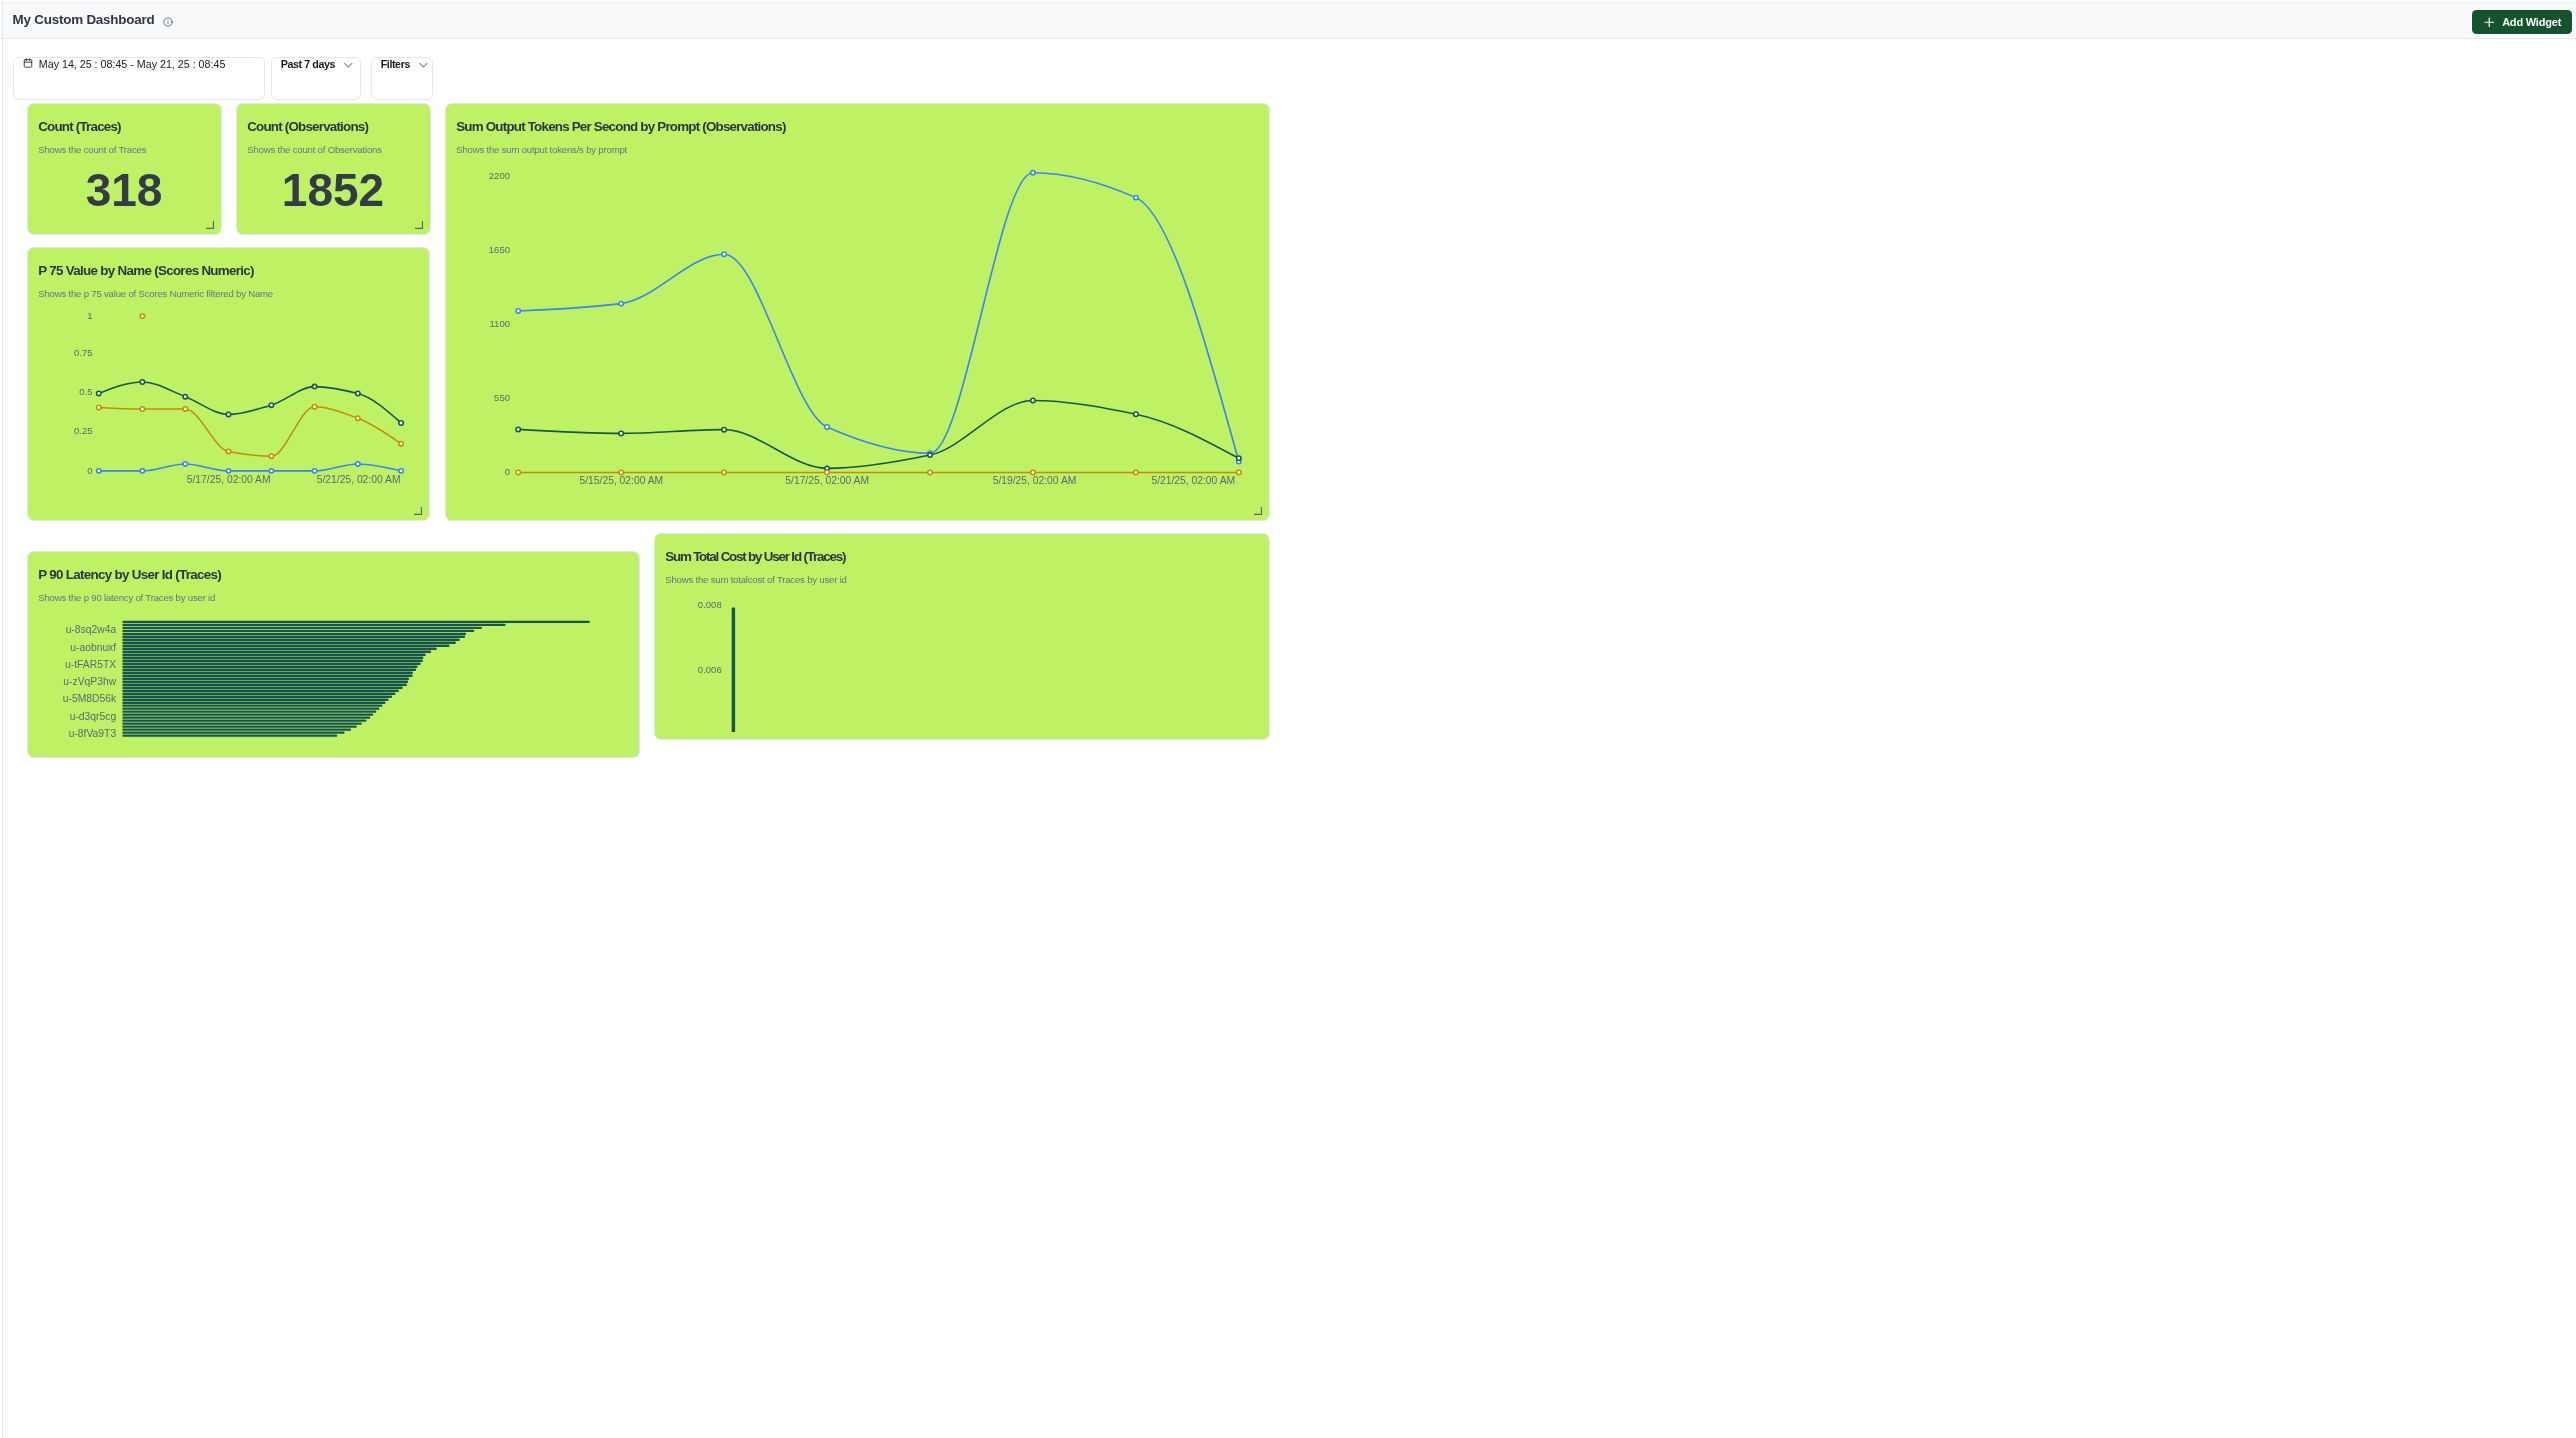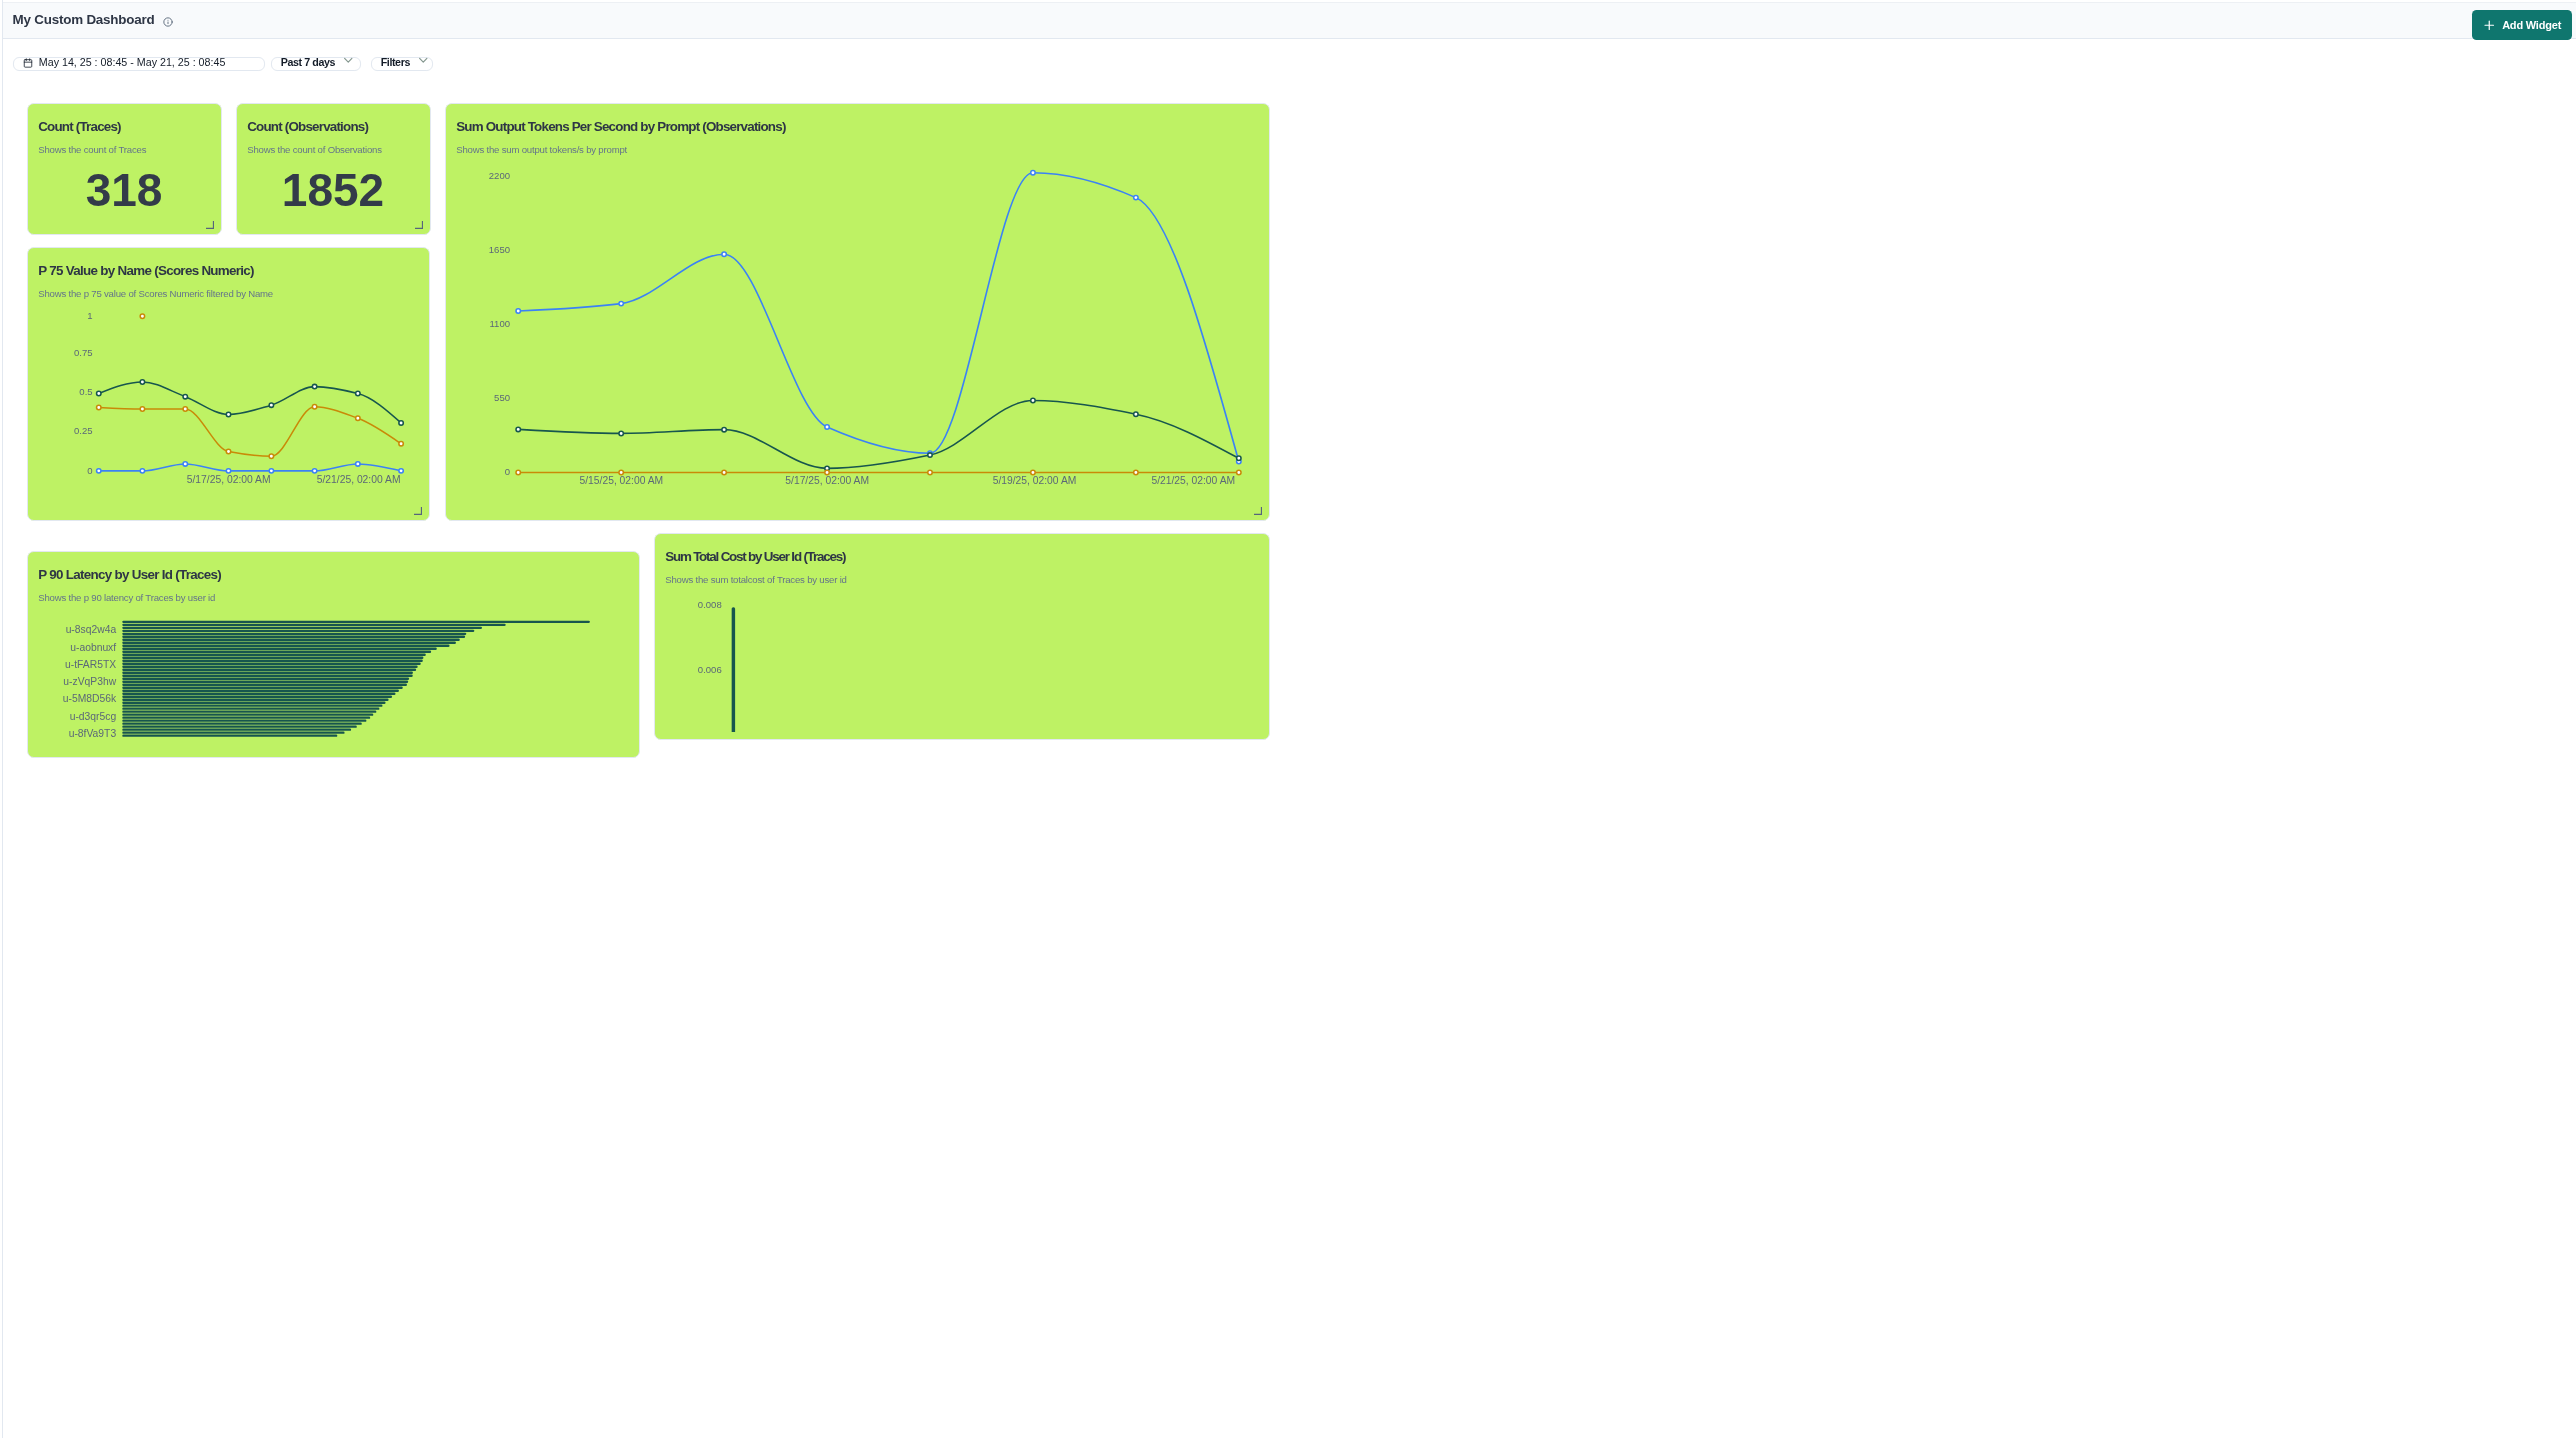--- a/index.html
+++ b/index.html
@@ -3,25 +3,25 @@
 * { margin:0; padding:0; box-sizing:border-box; }
 html,body { width:1288px; height:719px; overflow:hidden; background:#fff;
   font-family:"Liberation Sans", sans-serif; }
 .app { position:absolute; left:1.5px; top:0; right:0; bottom:0;
   border-left:0.8px solid #e2e8f0;padding-left:32px; }
 header { position:absolute; left:0; right:0; top:1.5px; height:37px; background:#f8fafc;
   border-top:0.8px solid #edf0f4; border-bottom:0.8px solid #e2e8f0; }
 h1 { position:absolute; left:10px; top:9.2px; font-size:13.4px; font-weight:700;
   color:#2e3645; letter-spacing:-0.2px; }
 .info { position:absolute; left:160px; top:13.8px; }
-.addw { position:absolute; right:4.2px; top:7.7px; height:30px; background:#0f766e; color:#fff;
+.addw { position:absolute; right:4.2px; top:7.7px; height:24px; background:#14532d; color:#fff;
   border-radius:4.6px; display:flex; align-items:center; gap:5.4px; padding:0 10.7px;
   font-size:11px; font-weight:700; letter-spacing:-0.2px; }
-.btn { position:absolute; height:14px; border:0.8px solid #e2e8f0; border-radius:6.1px;
-  background:#fff; display:flex; align-items:flex-end; gap:6.1px; padding:0 9.2px 2.3px;
+.btn { position:absolute; height:43px; border:0.8px solid #e2e8f0; border-radius:6.1px;
+  background:#fff; display:flex; align-items:flex-start; gap:6.1px; padding:0 9.2px 2.3px;
   font-size:10.7px; color:#141c28; font-weight:400; white-space:nowrap; }
 .btn b { font-weight:700; letter-spacing:-0.4px; }
 .btn svg { flex-shrink:0; }
 .card { position:absolute; background:#bef264; border:0.8px solid #e2e8f0; border-radius:6.9px; }
 .ct { margin:15px 10.7px 0; font-size:13.4px; font-weight:700; color:#2e3645;
   white-space:nowrap; overflow:hidden; }
 .cs { margin:10.3px 10.7px 0; font-size:9.6px; color:#64748b; letter-spacing:-0.2px; white-space:nowrap; overflow:hidden; }
 .bignum { position:absolute; left:0; right:0; top:59px; text-align:center;
   font-size:46px; font-weight:700; color:#333b49; letter-spacing:0; }
 .chart { position:absolute; left:-0.8px; top:-0.8px; }

